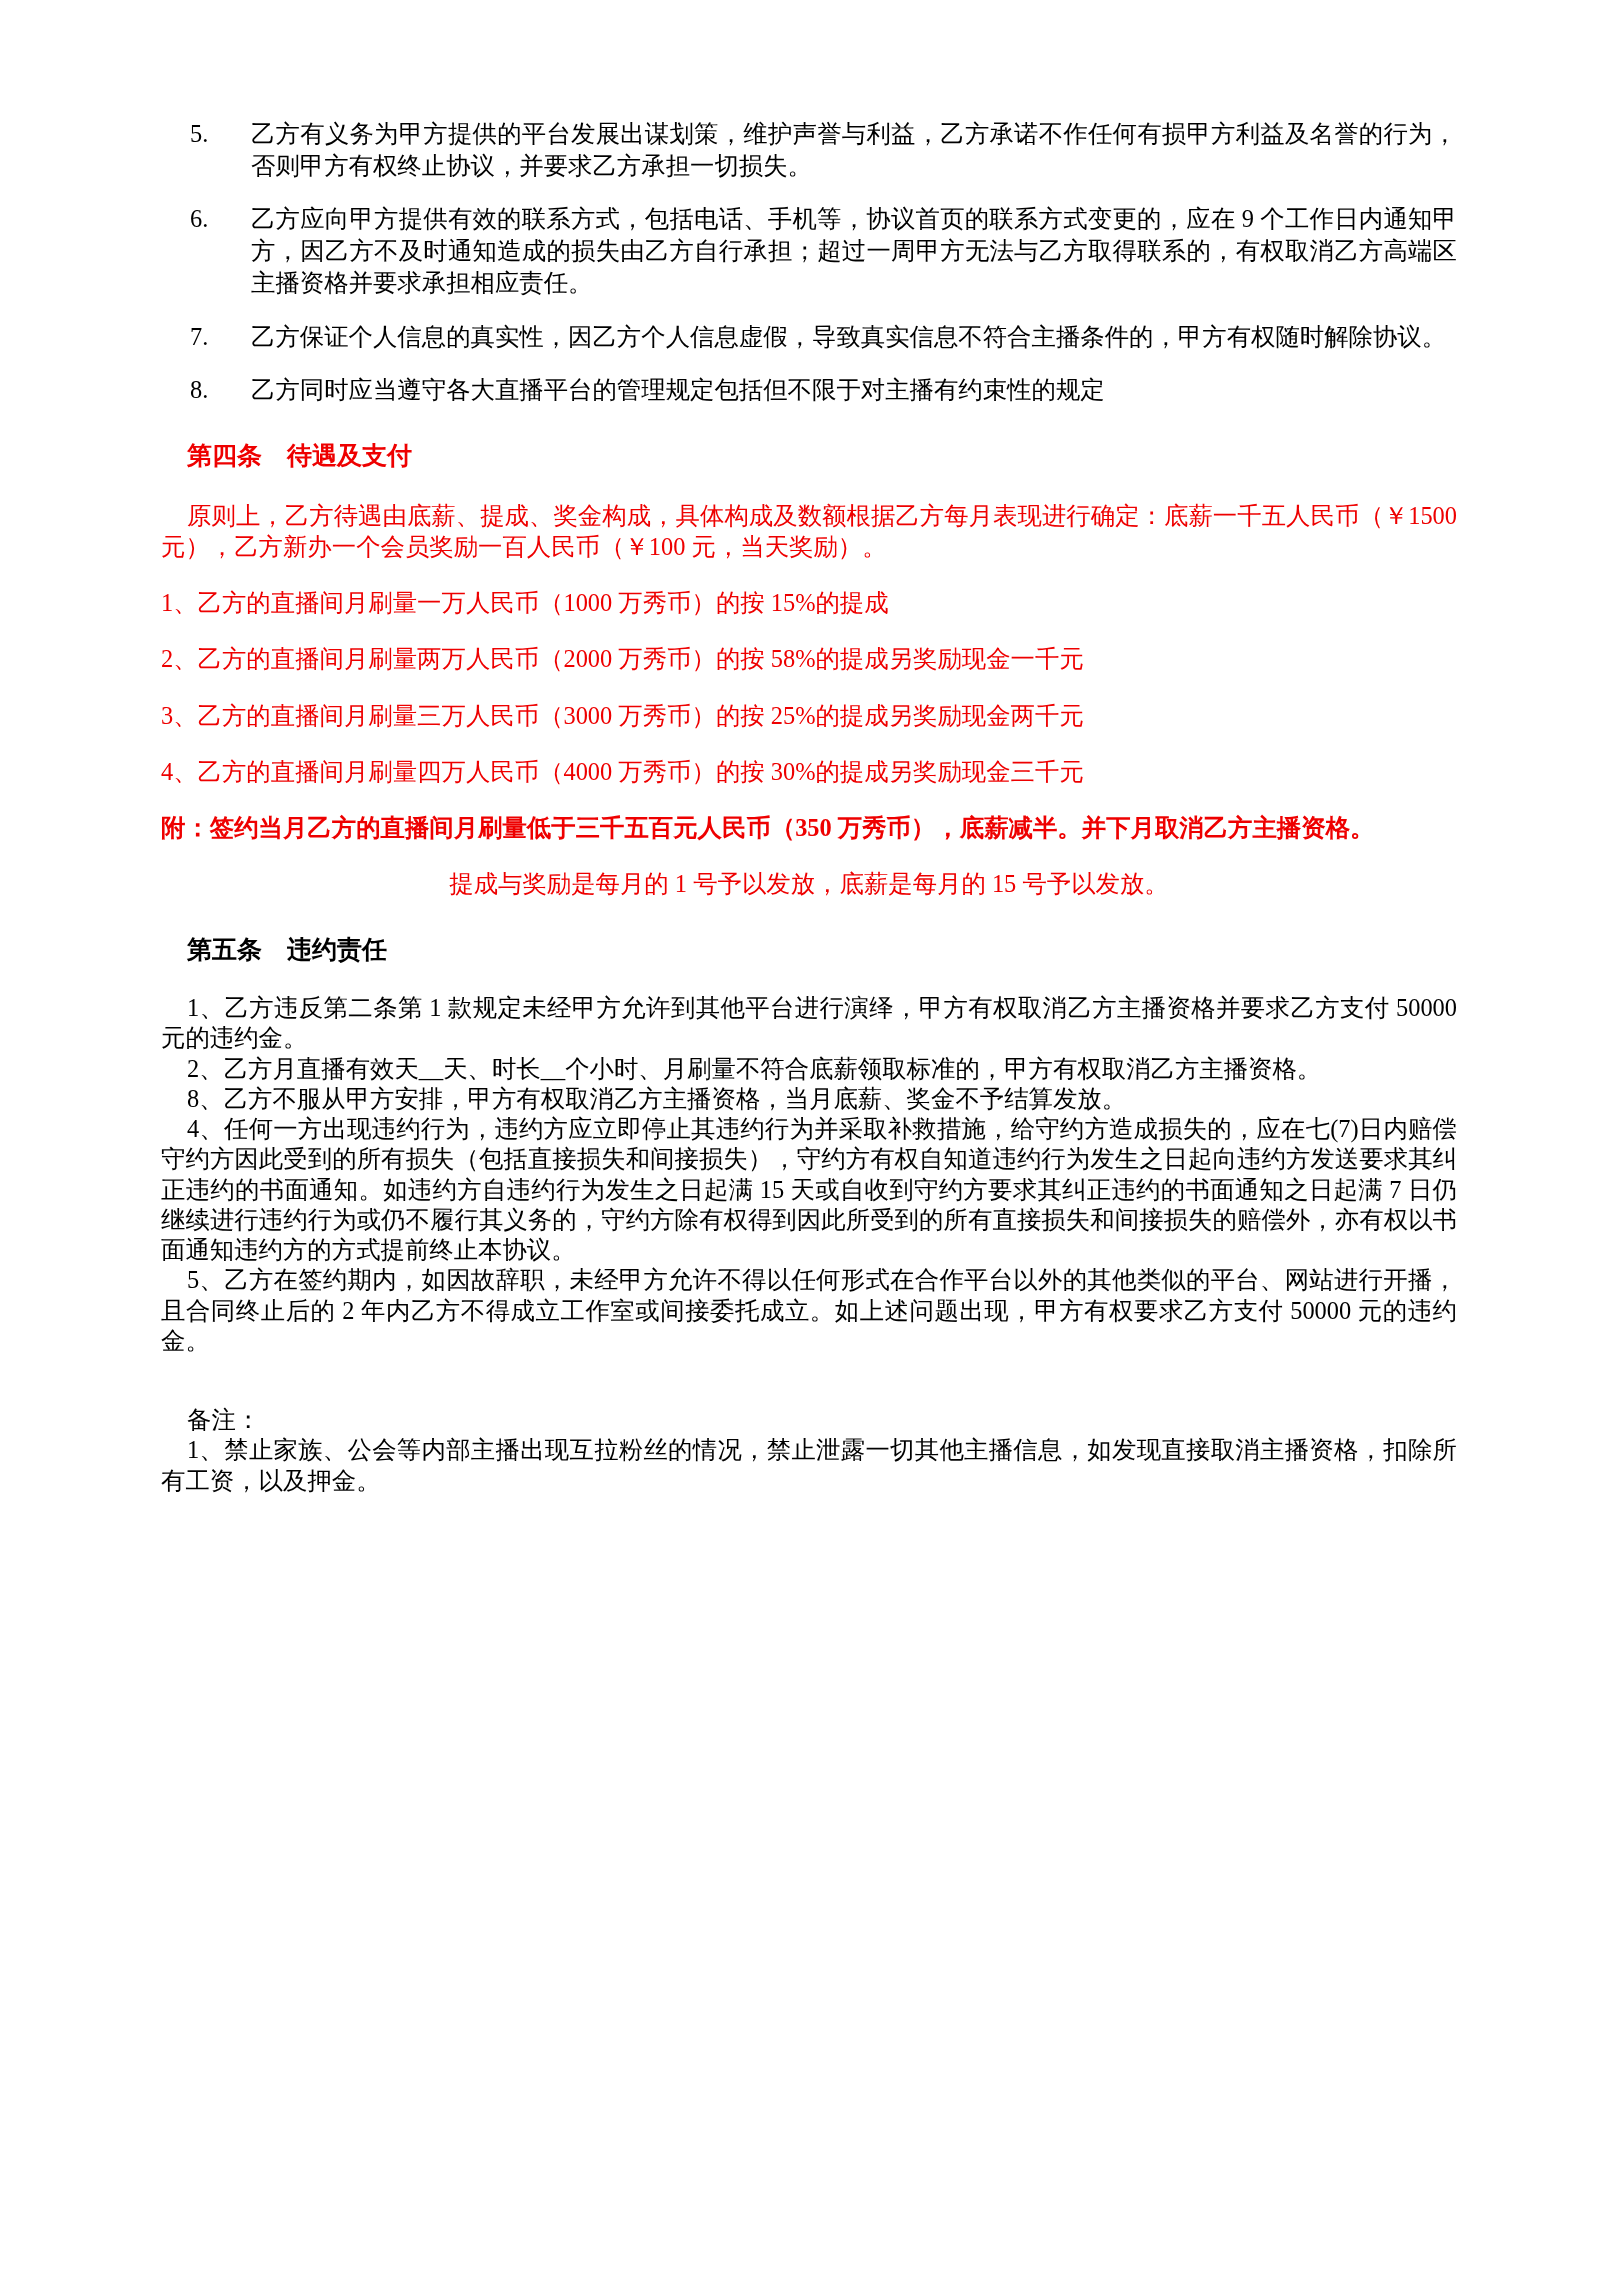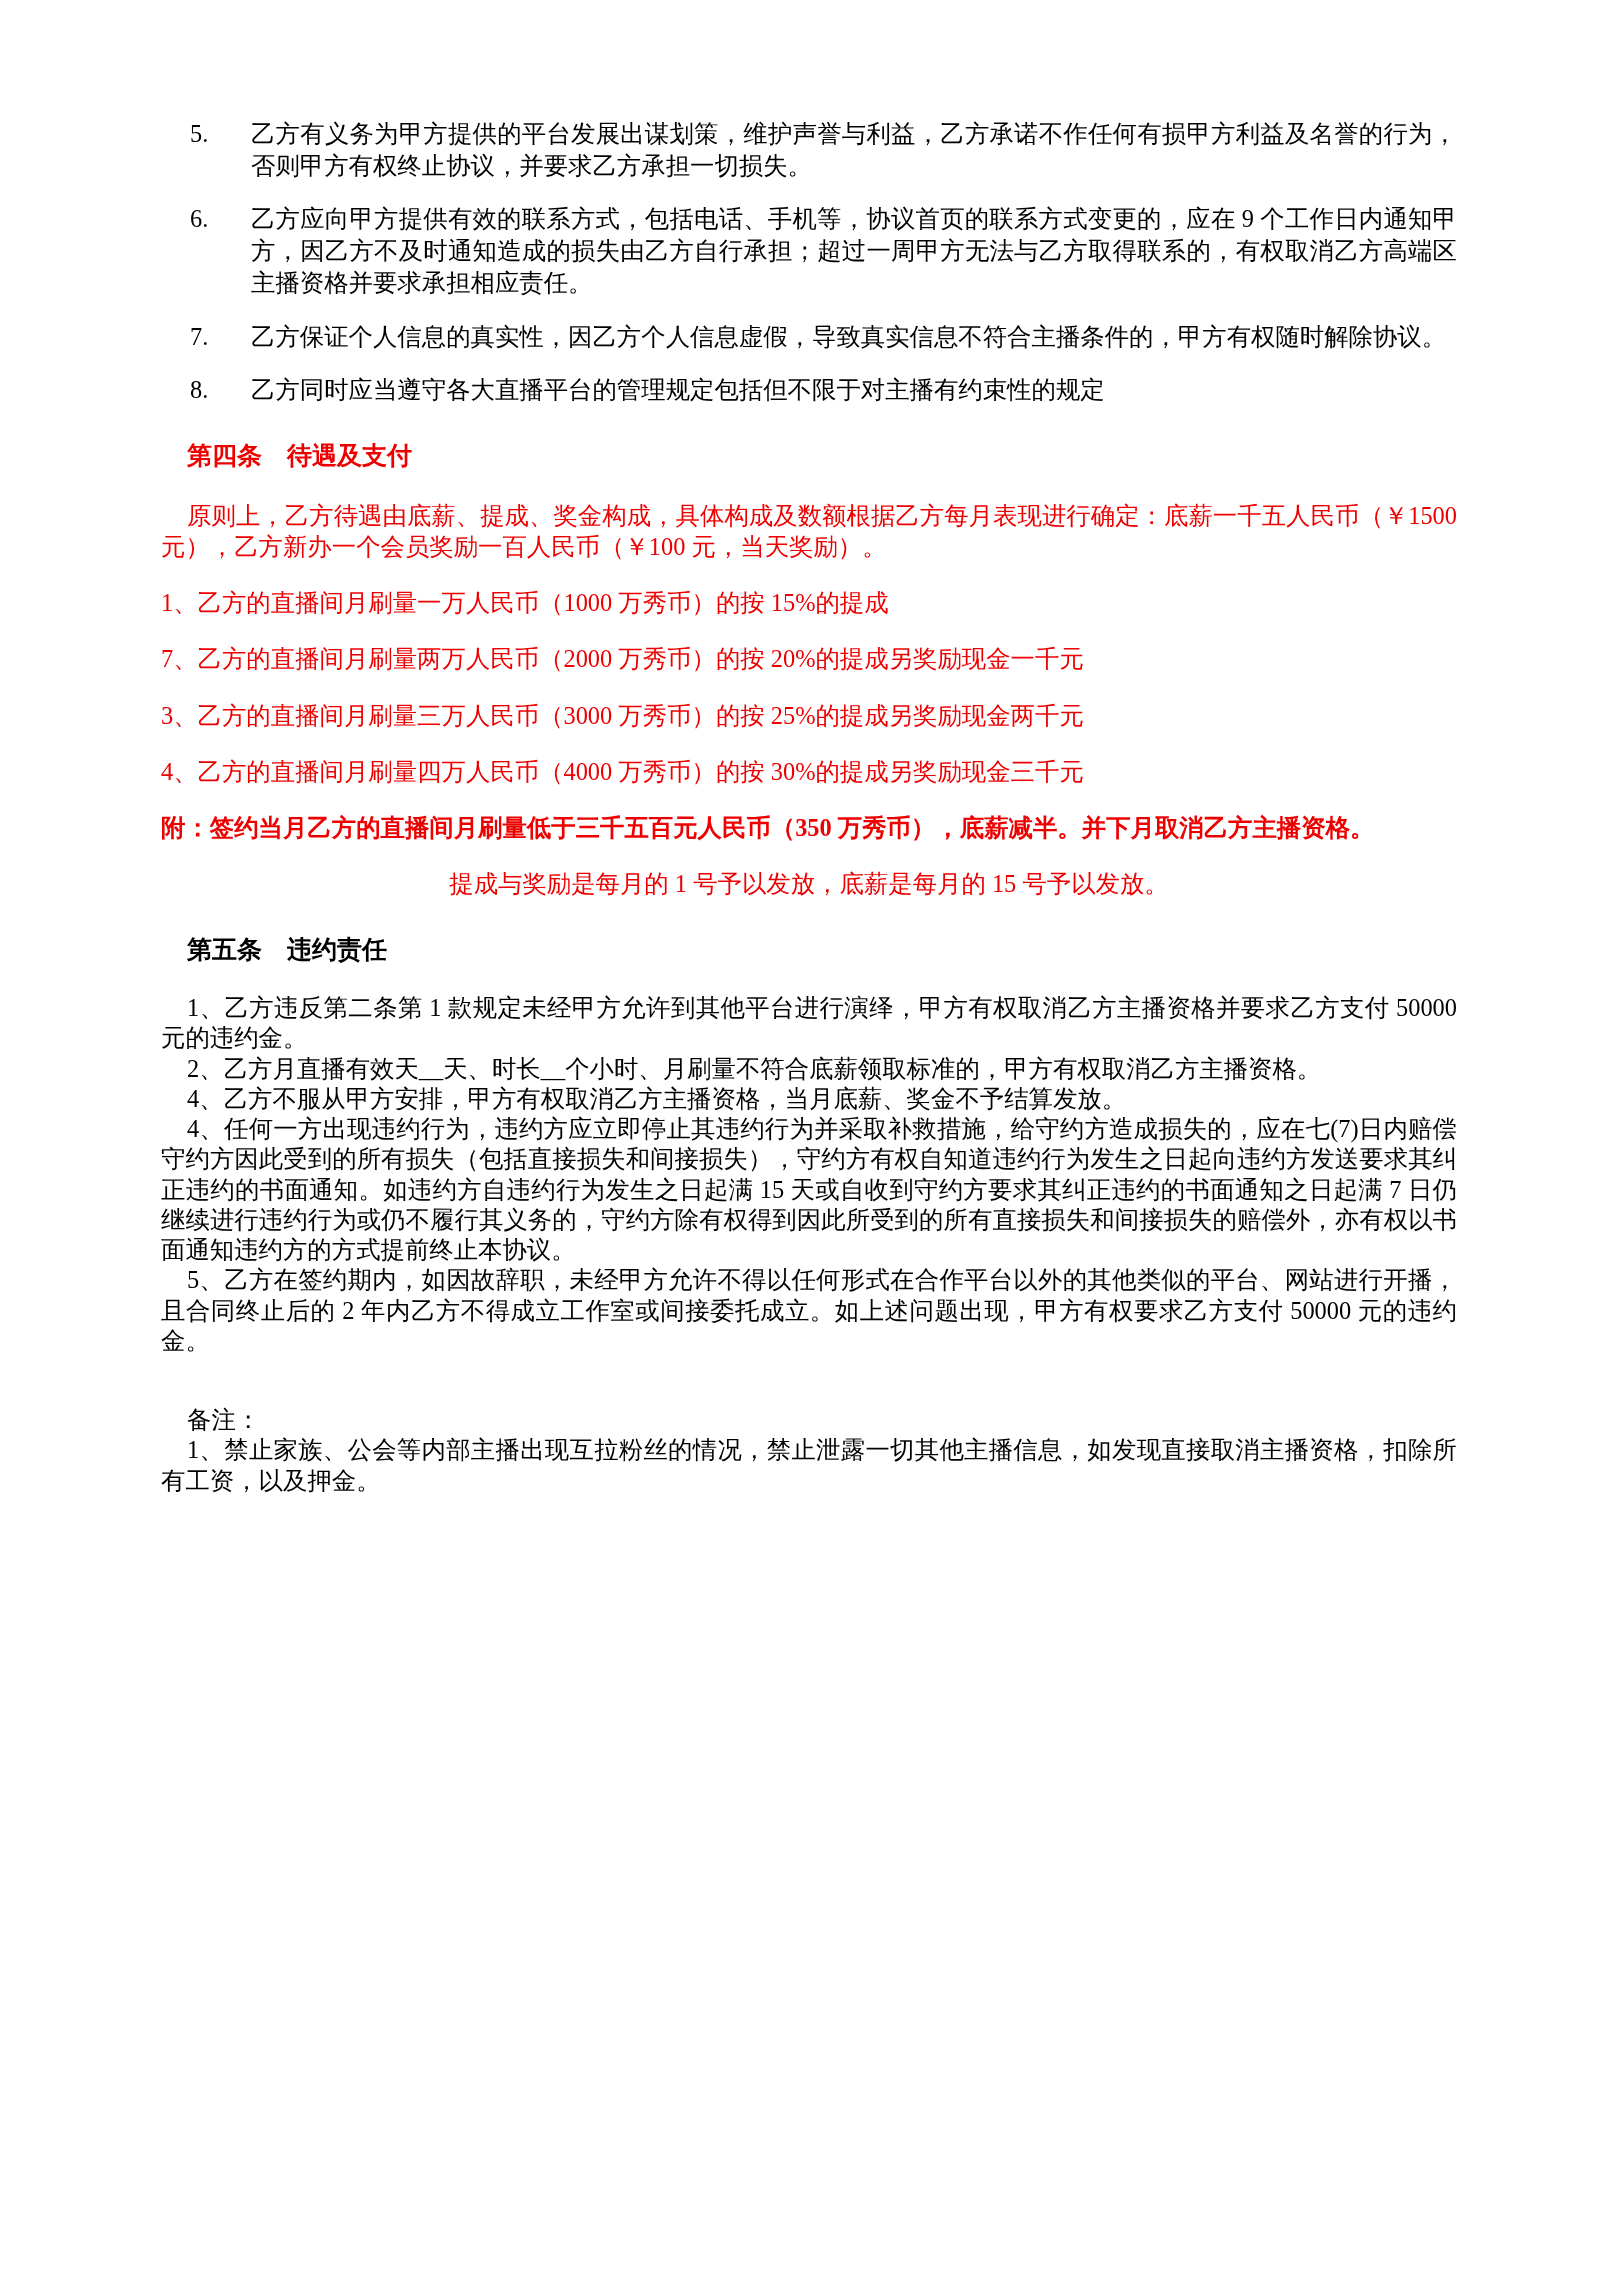--- a/index.html
+++ b/index.html
@@ -86,33 +86,33 @@
       <span class="li-num">8.</span>
       <span class="li-text">乙方同时应当遵守各大直播平台的管理规定包括但不限于对主播有约束性的规定</span>
     </div>
   </div>
 
   <div class="heading red">第四条　待遇及支付</div>
 
   <p class="para red indent intro">原则上，乙方待遇由底薪、提成、奖金构成，具体构成及数额根据乙方每月表现进行确定：底薪一千五人民币（￥1500 元），乙方新办一个会员奖励一百人民币（￥100 元，当天奖励）。</p>
 
   <p class="para red tier">1、乙方的直播间月刷量一万人民币（1000 万秀币）的按 15%的提成</p>
-  <p class="para red tier">7、乙方的直播间月刷量两万人民币（2000 万秀币）的按 20%的提成另奖励现金一千元</p>
+  <p class="para red tier">2、乙方的直播间月刷量两万人民币（2000 万秀币）的按 58%的提成另奖励现金一千元</p>
   <p class="para red tier">3、乙方的直播间月刷量三万人民币（3000 万秀币）的按 25%的提成另奖励现金两千元</p>
   <p class="para red tier">4、乙方的直播间月刷量四万人民币（4000 万秀币）的按 30%的提成另奖励现金三千元</p>
 
   <p class="para red note">附：签约当月乙方的直播间月刷量低于三千五百元人民币（350 万秀币），底薪减半。并下月取消乙方主播资格。</p>
 
   <p class="para red payout">提成与奖励是每月的 1 号予以发放，底薪是每月的 15 号予以发放。</p>
 
   <div class="heading">第五条　违约责任</div>
 
   <p class="para indent tight">1、乙方违反第二条第 1 款规定未经甲方允许到其他平台进行演绎，甲方有权取消乙方主播资格并要求乙方支付 50000 元的违约金。</p>
   <p class="para indent tight">2、乙方月直播有效天__天、时长__个小时、月刷量不符合底薪领取标准的，甲方有权取消乙方主播资格。</p>
-  <p class="para indent tight">4、乙方不服从甲方安排，甲方有权取消乙方主播资格，当月底薪、奖金不予结算发放。</p>
+  <p class="para indent tight">8、乙方不服从甲方安排，甲方有权取消乙方主播资格，当月底薪、奖金不予结算发放。</p>
   <p class="para indent tight">4、任何一方出现违约行为，违约方应立即停止其违约行为并采取补救措施，给守约方造成损失的，应在七(7)日内赔偿守约方因此受到的所有损失（包括直接损失和间接损失），守约方有权自知道违约行为发生之日起向违约方发送要求其纠正违约的书面通知。如违约方自违约行为发生之日起满 15 天或自收到守约方要求其纠正违约的书面通知之日起满 7 日仍继续进行违约行为或仍不履行其义务的，守约方除有权得到因此所受到的所有直接损失和间接损失的赔偿外，亦有权以书面通知违约方的方式提前终止本协议。</p>
   <p class="para indent tight">5、乙方在签约期内，如因故辞职，未经甲方允许不得以任何形式在合作平台以外的其他类似的平台、网站进行开播，且合同终止后的 2 年内乙方不得成立工作室或间接委托成立。如上述问题出现，甲方有权要求乙方支付 50000 元的违约金。</p>
 
   <p class="para indent tight remark-label">备注：</p>
   <p class="para indent tight">1、禁止家族、公会等内部主播出现互拉粉丝的情况，禁止泄露一切其他主播信息，如发现直接取消主播资格，扣除所有工资，以及押金。</p>
 
 </div>
 
 
 </body></html>

